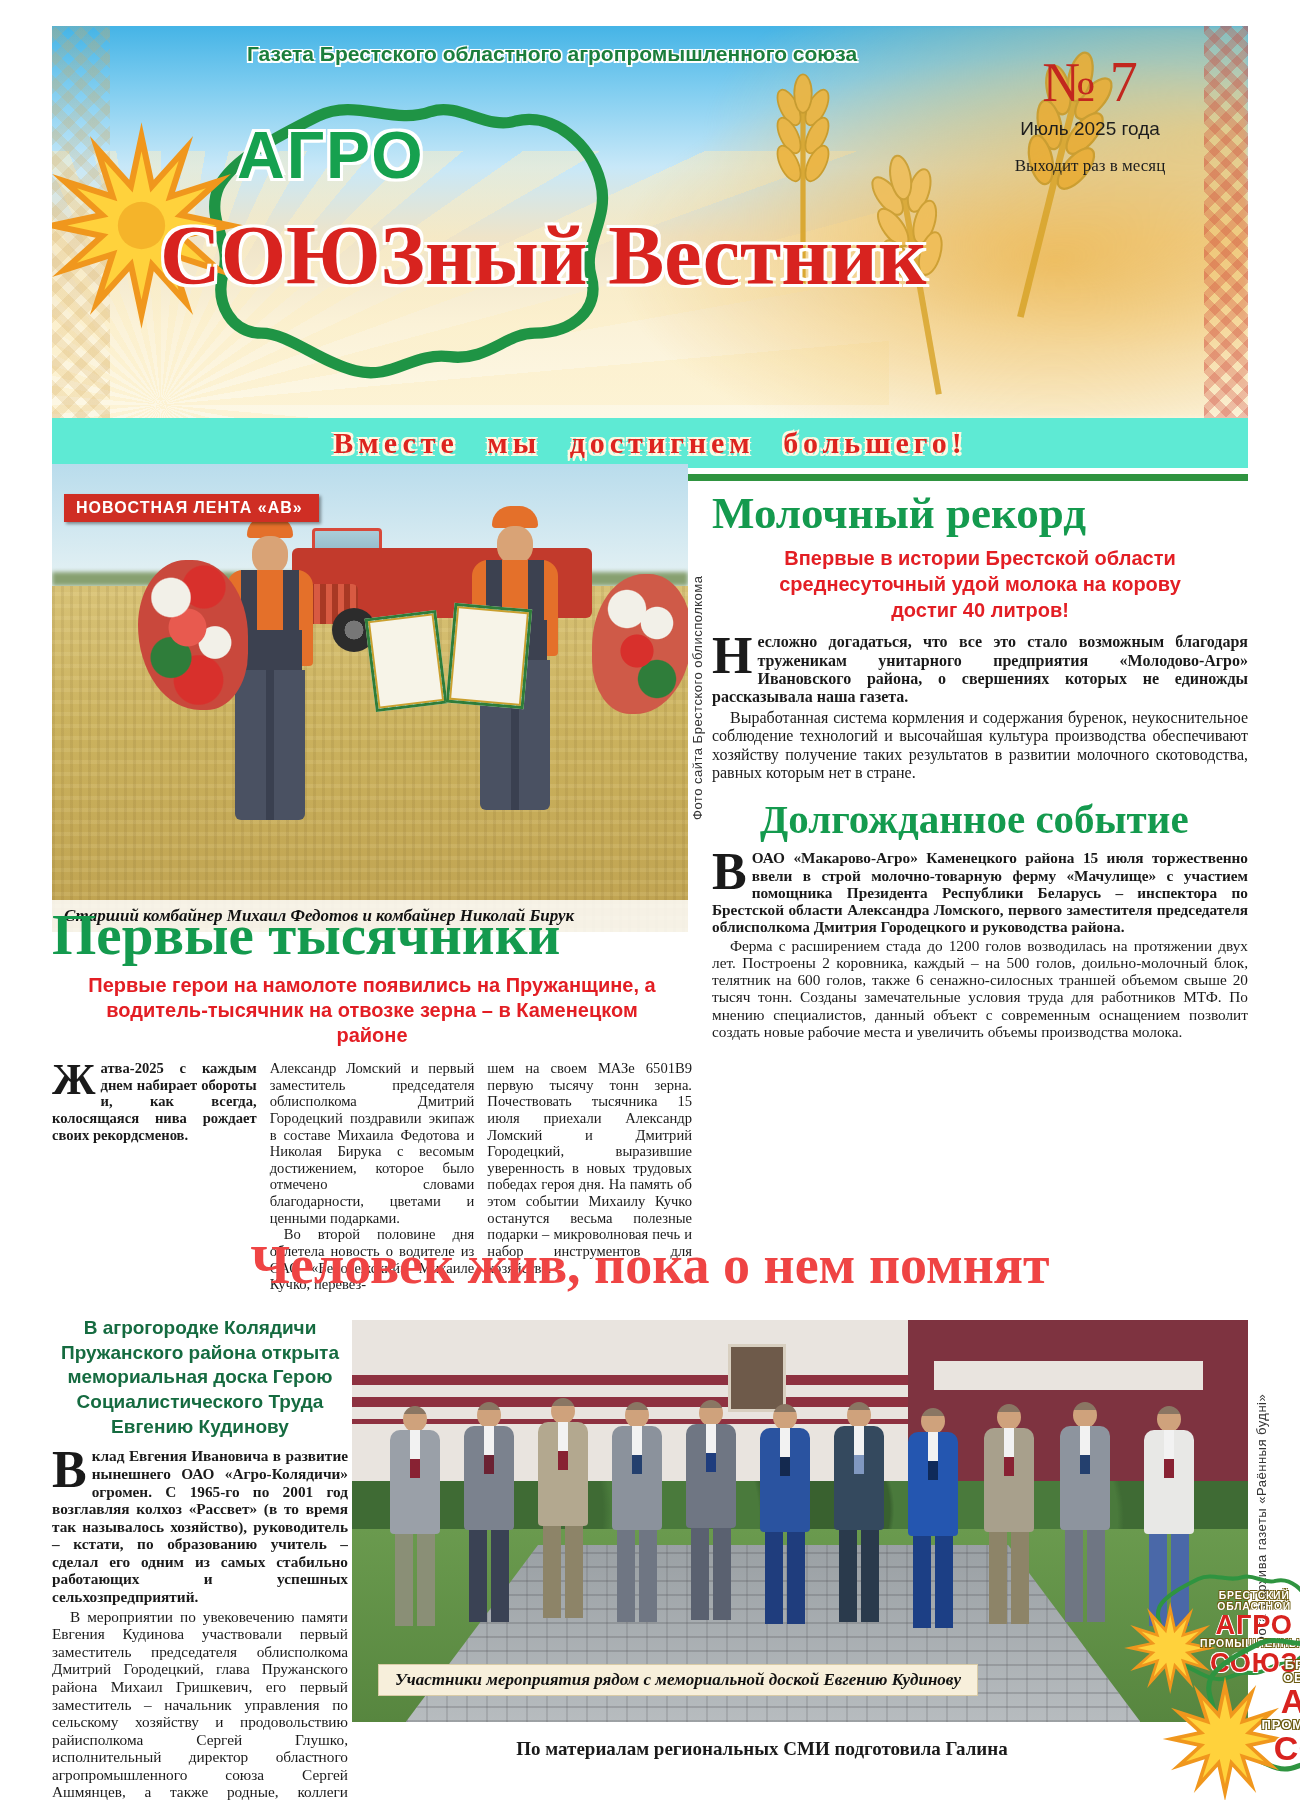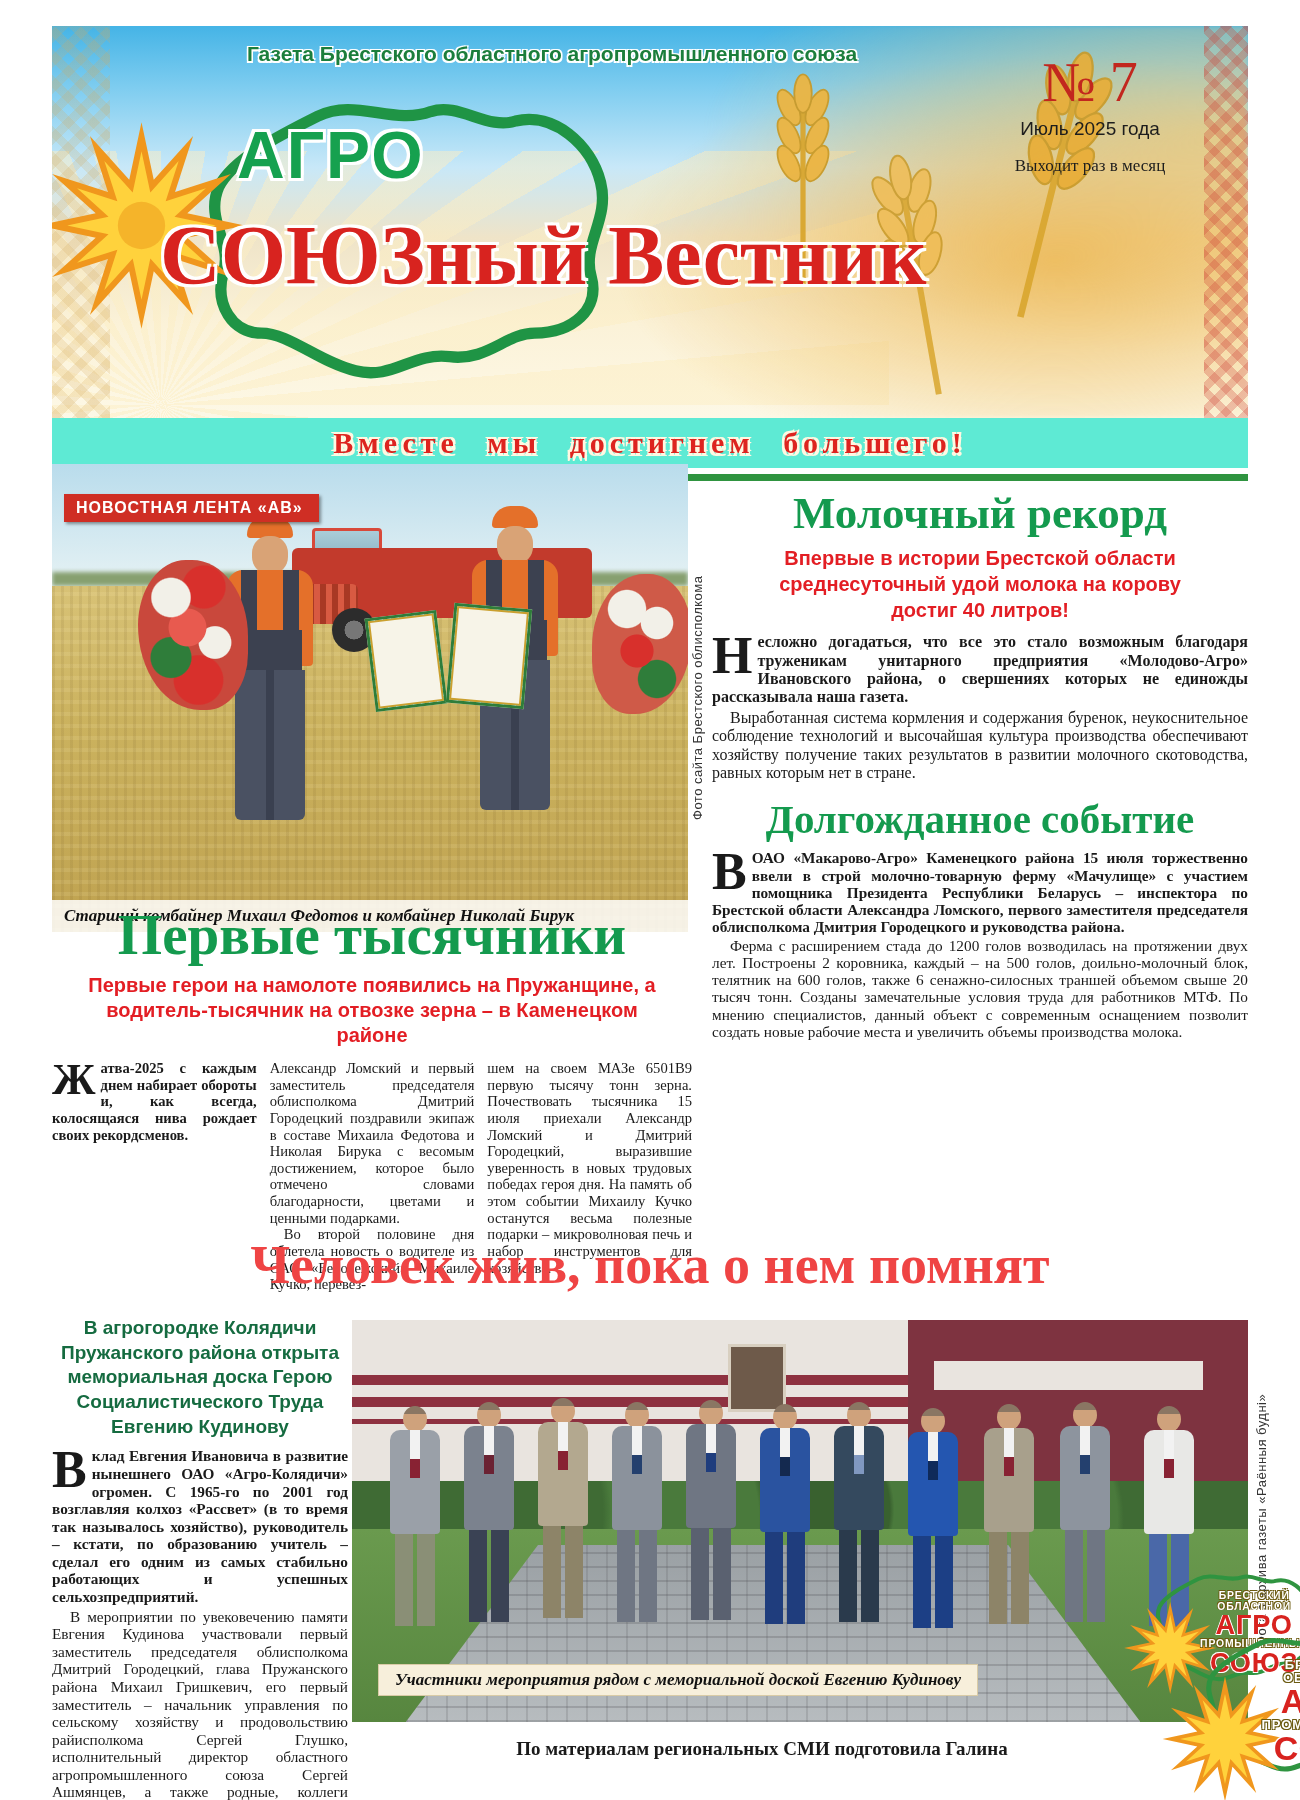--- a/index.html
+++ b/index.html
@@ -36,21 +36,21 @@
   #title2{position:absolute;left:108px;top:188px;font-family:"Liberation Serif",serif;font-weight:bold;
     font-size:84px;line-height:1;color:#d8231f;white-space:nowrap;
     text-shadow:-3px -3px 0 #fff,3px -3px 0 #fff,-3px 3px 0 #fff,3px 3px 0 #fff;}
   #slogan-band{position:absolute;left:52px;right:52px;top:418px;height:50px;background:#5eead4;
     display:flex;align-items:center;justify-content:center;}
   #slogan{font-family:"Liberation Serif",serif;font-weight:bold;font-size:30px;color:#dd241f;
     letter-spacing:5px;word-spacing:16px;
     text-shadow:-2.5px -2.5px 0 #fff8e2,2.5px -2.5px 0 #fff8e2,-2.5px 2.5px 0 #fff8e2,2.5px 2.5px 0 #fff8e2;}
   #green-rule{position:absolute;left:52px;right:52px;top:474px;height:7px;background:#2f9440;}
   
-  .h-green{font-family:"Liberation Serif",serif;font-weight:bold;color:#149a4e;text-align:center;}
+  .h-green{font-family:"Liberation Serif",serif;font-weight:bold;color:#149a4e;}
   .sub-red{font-family:"Liberation Sans",sans-serif;font-weight:bold;color:#e31e24;text-align:center;}
   .body-text{text-align:justify;}
   .body-text p{margin:0 0 2px 0;text-indent:18px;}
   .body-text p.lead{font-weight:bold;text-indent:0;}
   .dropcap{float:left;font-weight:bold;font-size:52px;line-height:.82;padding:2px 5px 0 0;}
   
   #photo1{position:absolute;left:52px;top:464px;width:636px;height:468px;overflow:hidden;background:#bef264;}
   #photo1 .sky{position:absolute;left:0;top:0;right:0;height:26%;background:linear-gradient(180deg,#b9dcec,#e6f2f4);}
   #photo1 .trees{position:absolute;left:0;top:23%;right:0;height:14px;background:#87a070;filter:blur(2px);}
   #photo1 .field{position:absolute;left:0;top:26%;right:0;bottom:0;

